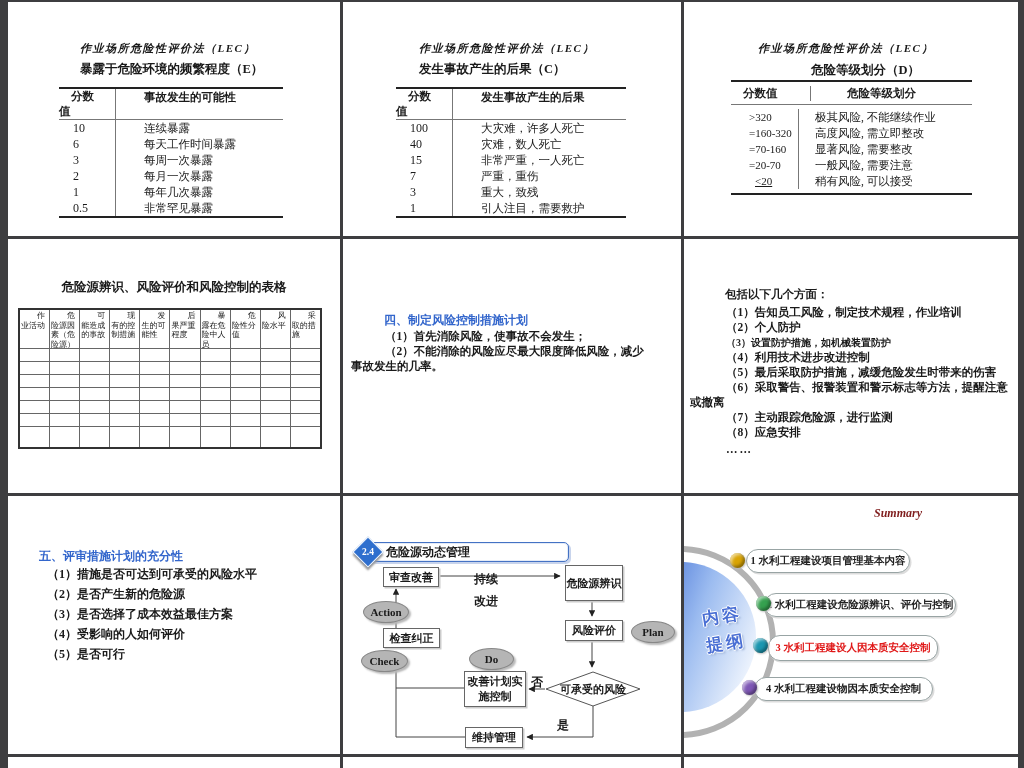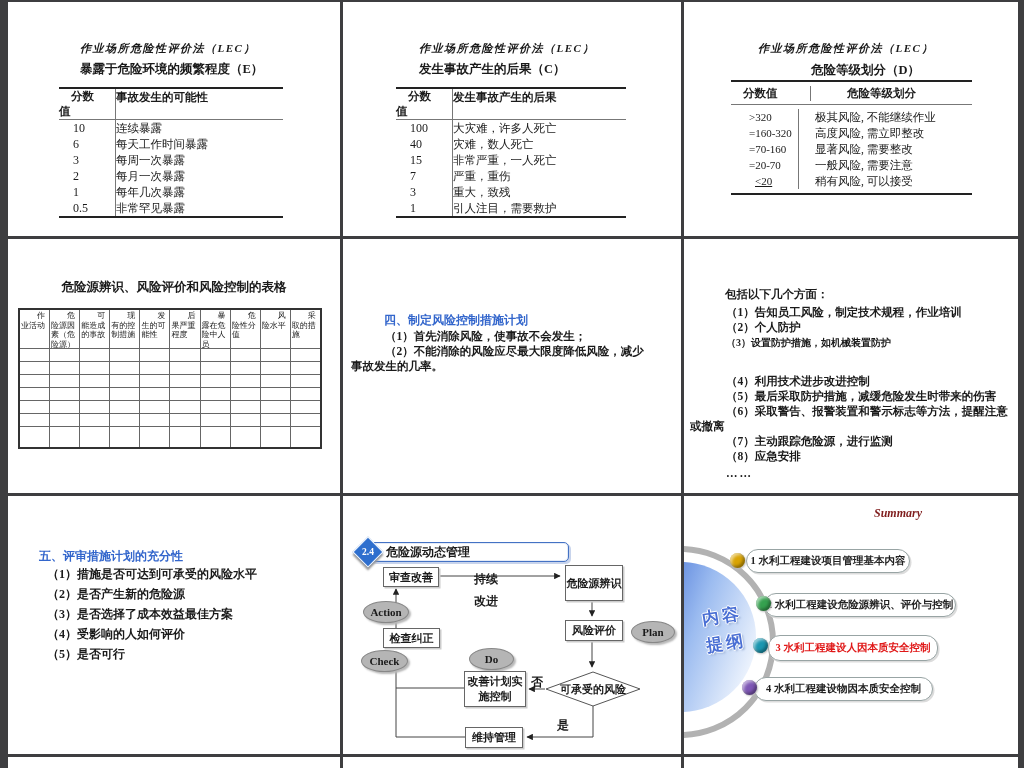--- a/index.html
+++ b/index.html
@@ -10,21 +10,21 @@
   .abs{position:absolute;}
   
   .lec-title{position:absolute;font-style:italic;font-weight:bold;font-size:11px;letter-spacing:1.5px;white-space:nowrap;}
   .lec-sub{position:absolute;font-weight:600;font-size:12.5px;white-space:nowrap;}
   .lec-table{position:absolute;border-top:2px solid #222;border-bottom:2px solid #222;}
   .lt-head{display:flex;border-bottom:1px solid #777;align-items:stretch;}
   .lt-row{display:flex;}
   .lt-c1{width:56px;flex:none;font-size:12px;}
   .lt-c1 .pad{padding-left:14px;}
   .hdr-wrap{display:block;width:42px;text-indent:12px;font-weight:600;font-size:11.5px;line-height:15px;}
-  .lt-c2{flex:1;border-left:1px solid #777;padding-left:0;font-size:11.5px;}
+  .lt-c2{flex:1;border-left:1px solid #777;padding-left:28px;font-size:11.5px;}
   .lt-head .lt-c2{font-weight:600;display:flex;align-items:flex-start;padding-top:1px;}
   .lt-row{line-height:16px;}
   
   .lt3-c1{width:67px;flex:none;}
   .lt3-c2{flex:1;border-left:1px solid #777;padding-left:16px;}
   .score-line{font-size:11px;line-height:16px;text-indent:18px;width:64px;}
   .desc-line{font-size:11.5px;line-height:16px;}
   
   .s4-title{position:absolute;top:40px;left:0;width:100%;text-align:center;font-weight:600;font-size:12.5px;}
   .s4-table{position:absolute;left:10px;top:69px;width:300px;border:2px solid #333;}
@@ -283,21 +283,21 @@
       <p class="body-par" style="width:300px;text-indent:34px;font-size:11.5px;line-height:15px;">（2）不能消除的风险应尽最大限度降低风险，减少事故发生的几率。</p>
     </div>
   </div>
 
   <div class="slide">
     <div class="abs body-par" style="left:41px;top:48px;font-size:11.5px;">包括以下几个方面：</div>
     <div class="abs" style="left:6px;top:66px;width:322px;">
       <p class="body-par" style="width:320px;text-indent:36px;font-size:11.5px;line-height:15px;">（1）告知员工风险，制定技术规程，作业培训</p>
       <p class="body-par" style="width:320px;text-indent:36px;font-size:11.5px;line-height:15px;">（2）个人防护</p>
       <p class="body-par" style="width:320px;text-indent:36px;font-size:10px;line-height:15px;">（3）设置防护措施，如机械装置防护</p>
-      <p class="body-par" style="width:320px;text-indent:36px;font-size:11.5px;line-height:15px;margin-top:24px;">（4）利用技术进步改进控制</p>
+      <p class="body-par" style="width:320px;text-indent:36px;font-size:11.5px;line-height:15px;">（4）利用技术进步改进控制</p>
       <p class="body-par" style="width:320px;text-indent:36px;font-size:11.5px;line-height:15px;">（5）最后采取防护措施，减缓危险发生时带来的伤害</p>
       <p class="body-par" style="width:320px;text-indent:36px;font-size:11.5px;line-height:15px;">（6）采取警告、报警装置和警示标志等方法，提醒注意或撤离</p>
       <p class="body-par" style="width:320px;text-indent:36px;font-size:11.5px;line-height:15px;">（7）主动跟踪危险源，进行监测</p>
       <p class="body-par" style="width:320px;text-indent:36px;font-size:11.5px;line-height:15px;">（8）应急安排</p>
       <p class="body-par" style="width:320px;text-indent:36px;font-size:11.5px;line-height:18px;letter-spacing:2px;">……</p>
     </div>
   </div>
 
   <div class="slide">
     <div class="blue-head" style="left:31px;top:52px;text-align:right;">五、评审措施计划的充分性</div>

